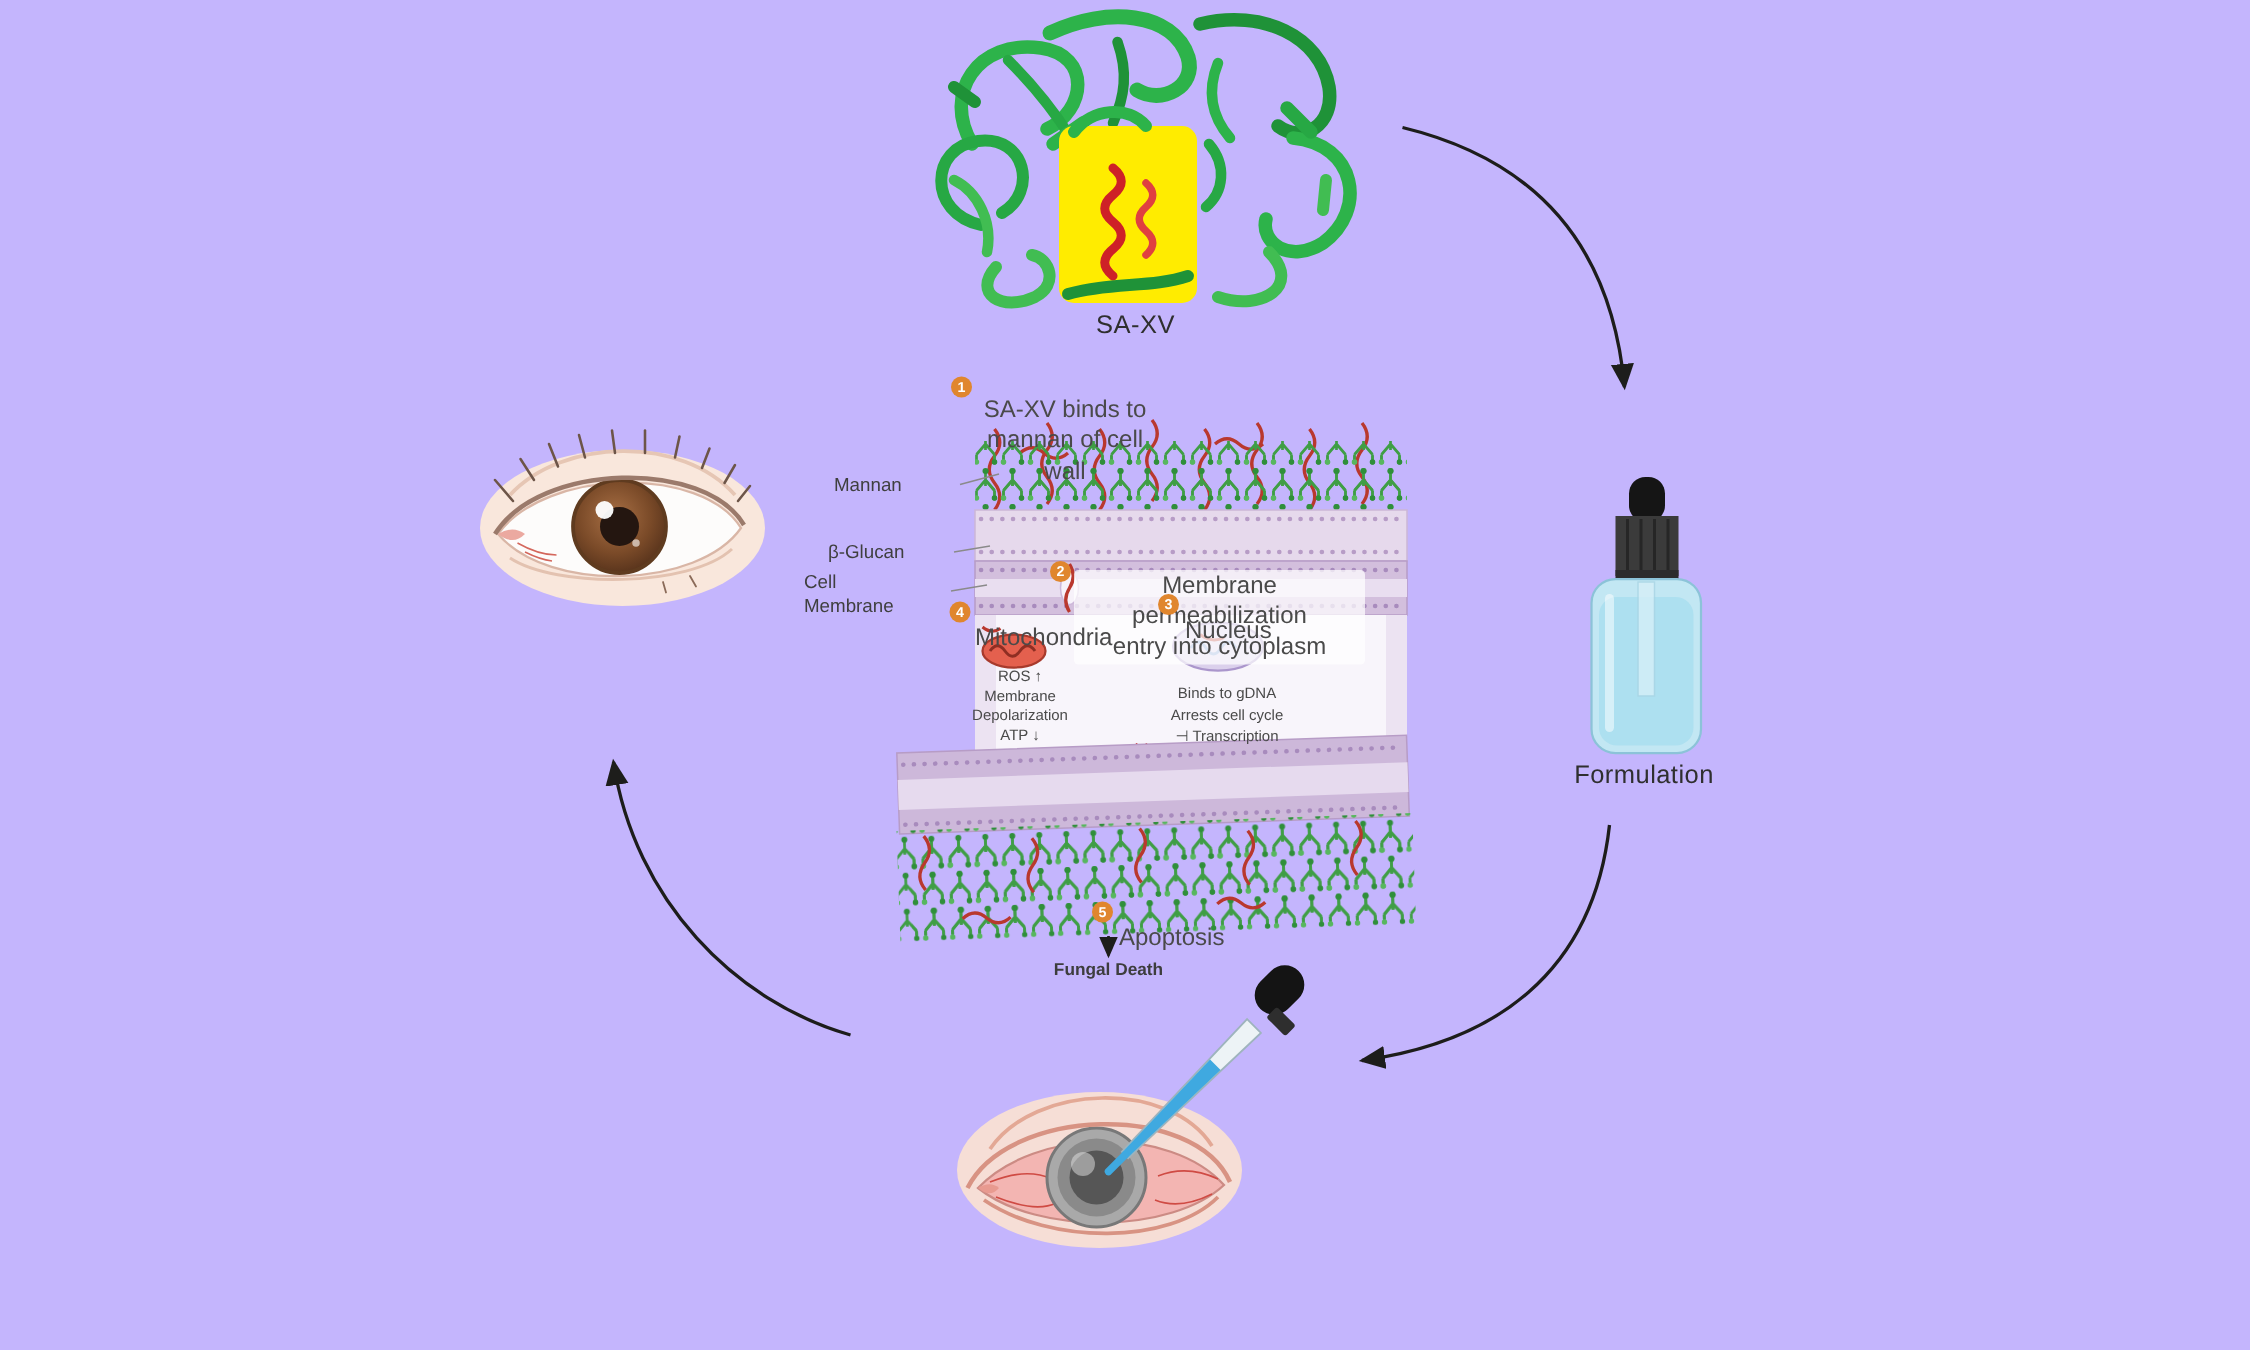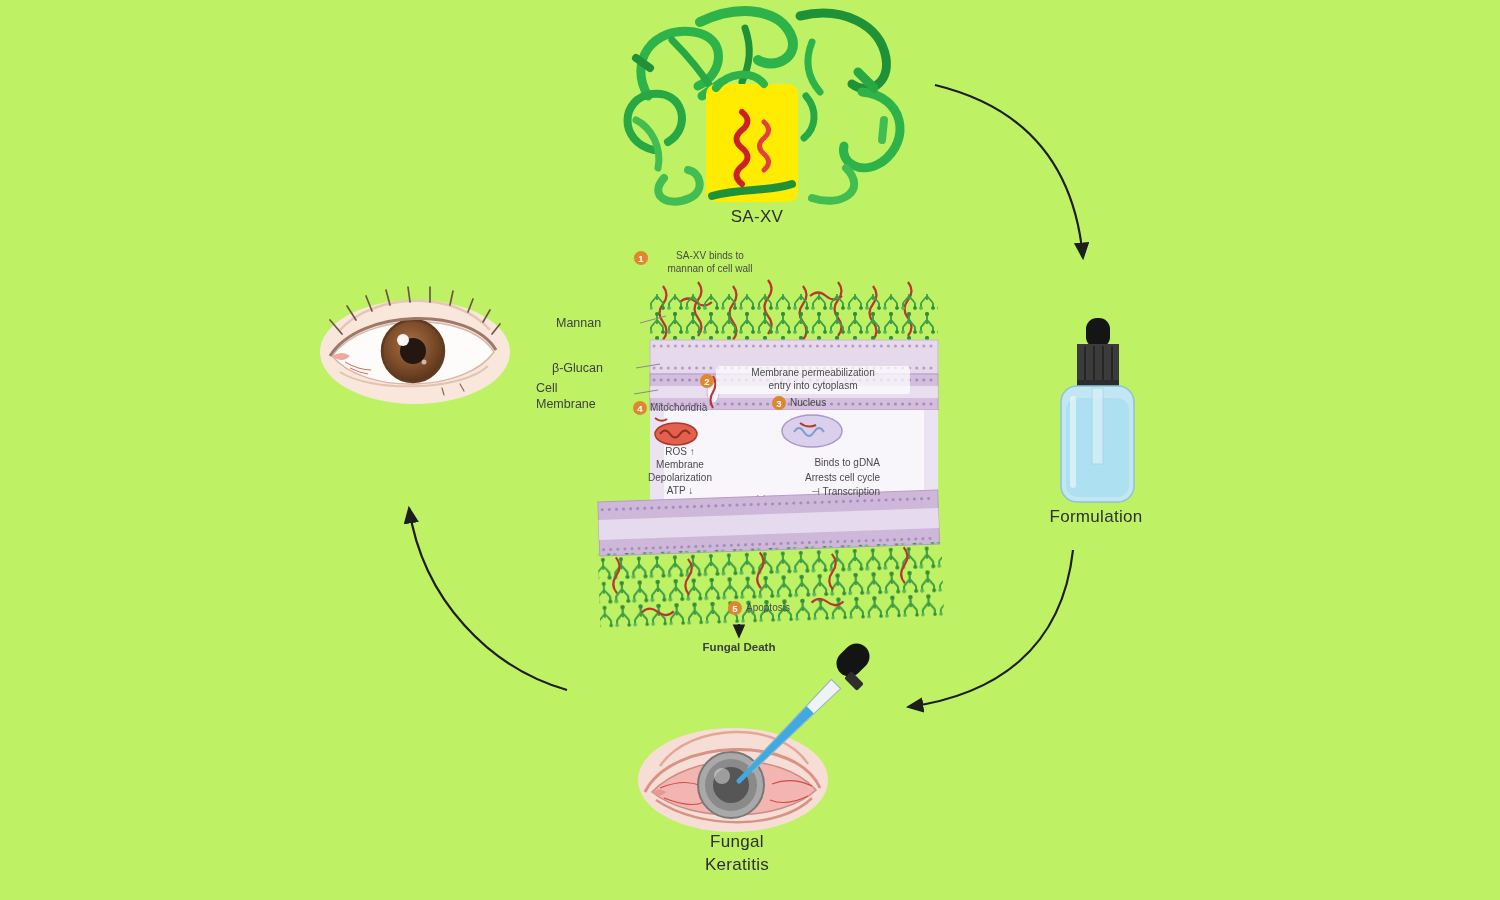--- a/index.html
+++ b/index.html
@@ -1,25 +1,25 @@
 <!DOCTYPE html>
 <html><head>
 <meta charset="utf-8">
 <style>
   html,body{margin:0;padding:0;background:#ffffff;}
-  .stage{position:relative;width:1500px;height:900px;background:#bef264;overflow:hidden;
+  .stage{position:relative;width:1500px;height:900px;background:#c4b5fd;overflow:hidden;
          font-family:"Liberation Sans",sans-serif;}
   svg.scene{position:absolute;left:0;top:0;}
   .lbl{position:absolute;color:#3a3a3a;}
   .center{text-align:center;}
   .right{text-align:left;}
   .preline{white-space:pre-line;}
   .big{font-size:17px;line-height:1.35;color:#2f2f2f;letter-spacing:.3px;}
   .mid{font-size:12.5px;color:#3f3f3f;line-height:1.25;}
-  .small{font-size:10px;color:#4a4a4a;line-height:1.28;}
+  .small{font-size:16px;color:#4a4a4a;line-height:1.28;margin-top:14px;}
   .tiny{font-size:10px;color:#4a4a4a;line-height:1.45;}
   .tight{line-height:1.3;}
   .num{position:absolute;width:14px;height:14px;border-radius:50%;background:#e0862e;color:#fff;
        font-size:9.5px;font-weight:bold;display:flex;align-items:center;justify-content:center;}
   .halo{background:rgba(255,255,255,.72);padding:1px 17px;border-radius:3px;}
 </style>
 </head>
 <body>
 
 <div class="stage">
@@ -219,22 +219,20 @@
     </g>
 
     <line x1="739" y1="624" x2="739" y2="637" stroke="#1d1d1b" stroke-width="1.8" marker-end="url(#ah)"></line>
   </g>
 </svg>
 
 <div class="lbl big center" style="left:697px;top:206px;width:120px;">SA-XV</div>
 
 <div class="lbl big center" style="left:1026px;top:506px;width:140px;">Formulation</div>
 
-<div class="lbl big center preline" style="left:677px;top:831px;width:120px;">Fungal
-Keratitis</div>
 
 
 <div class="lbl mid right" style="left:556px;top:316px;width:86px;">Mannan</div>
 
 <div class="lbl mid right" style="left:552px;top:361px;width:90px;">β-Glucan</div>
 
 <div class="lbl mid right preline" style="left:536px;top:381px;width:106px;">Cell
 Membrane</div>
 
 <span class="num" style="left:634px;top:251px;">1</span>
@@ -249,21 +247,21 @@
 <div class="lbl small" style="left:790px;top:397px;">Nucleus</div>
 
 <span class="num" style="left:633px;top:401px;">4</span>
 <div class="lbl small" style="left:650px;top:402px;">Mitochondria</div>
 
 <div class="lbl tiny center preline tight" style="left:630px;top:445px;width:100px;">ROS ↑
 Membrane
 Depolarization
 ATP ↓</div>
 
-<div class="lbl tiny center preline" style="left:756px;top:456px;width:124px;text-align:right;">Binds to gDNA
+<div class="lbl tiny center preline" style="left:756px;top:456px;width:124px;">Binds to gDNA
 Arrests cell cycle
 ⊣ Transcription</div>
 
 <span class="num" style="left:728px;top:601px;">5</span>
 <div class="lbl small" style="left:746px;top:602px;">Apoptosis</div>
 
 <div class="lbl center" style="left:687px;top:641px;width:104px;font-size:11.5px;color:#3d3d3d;font-weight:bold;">Fungal Death</div>
 
 </div>
 

